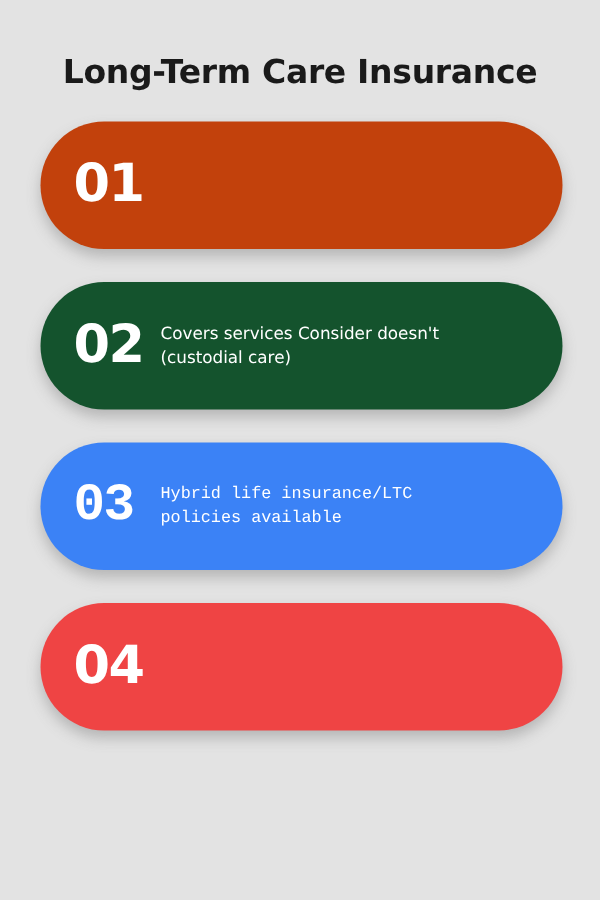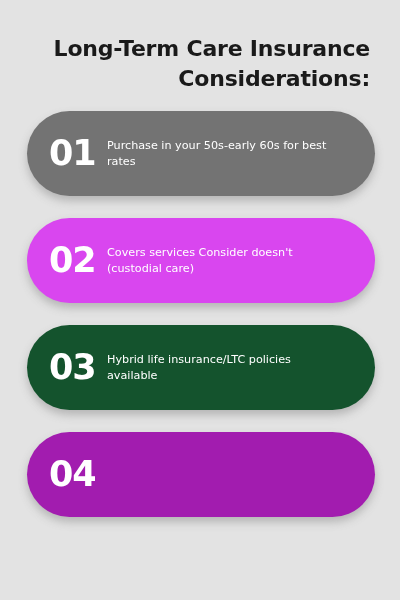--- a/index.html
+++ b/index.html
@@ -25,21 +25,20 @@
     padding: 34px 30px 0 30px;
     text-align: center;
     font-size: 22px;
     line-height: 30px;
     font-weight: bold;
     color: #1a1a1a;
     letter-spacing: -0.2px;
   }
   .title-line {
     display: block;
-    text-align: right;
   }
   .items {
     margin-top: 17px;
     padding: 0 25px 0 27px;
     display: flex;
     flex-direction: column;
     gap: 22px;
   }
   .item {
     position: relative;
@@ -70,38 +69,36 @@
     padding-right: 12px;
   }
 </style>
 </head>
 <body style="background-color: rgb(227, 227, 227);">
 
 <div class="poster">
 
   <h1 class="title">
     <span class="title-line">Long-Term Care Insurance</span>
-    <span class="title-line">Considerations:</span>
   </h1>
 
   <div class="items">
 
-    <div class="item" style="background-color: #737373;">
+    <div class="item" style="background-color: #c2410c;">
       <div class="item-number">01</div>
-      <div class="item-text">Purchase in your 50s-early 60s for best rates</div>
     </div>
 
-    <div class="item" style="background-color: #d946ef;">
+    <div class="item" style="background-color: #14532d;">
       <div class="item-number">02</div>
       <div class="item-text">Covers services Consider doesn't (custodial care)</div>
     </div>
 
-    <div class="item" style="background-color: #14532d;">
+    <div class="item" style="background-color: #3b82f6; font-family: Liberation Mono, monospace;">
       <div class="item-number">03</div>
       <div class="item-text">Hybrid life insurance/LTC policies available</div>
     </div>
 
-    <div class="item" style="background-color: #a21caf;">
+    <div class="item" style="background-color: #ef4444;">
       <div class="item-number">04</div>
     </div>
 
   </div>
 </div>
 
 </body></html>

